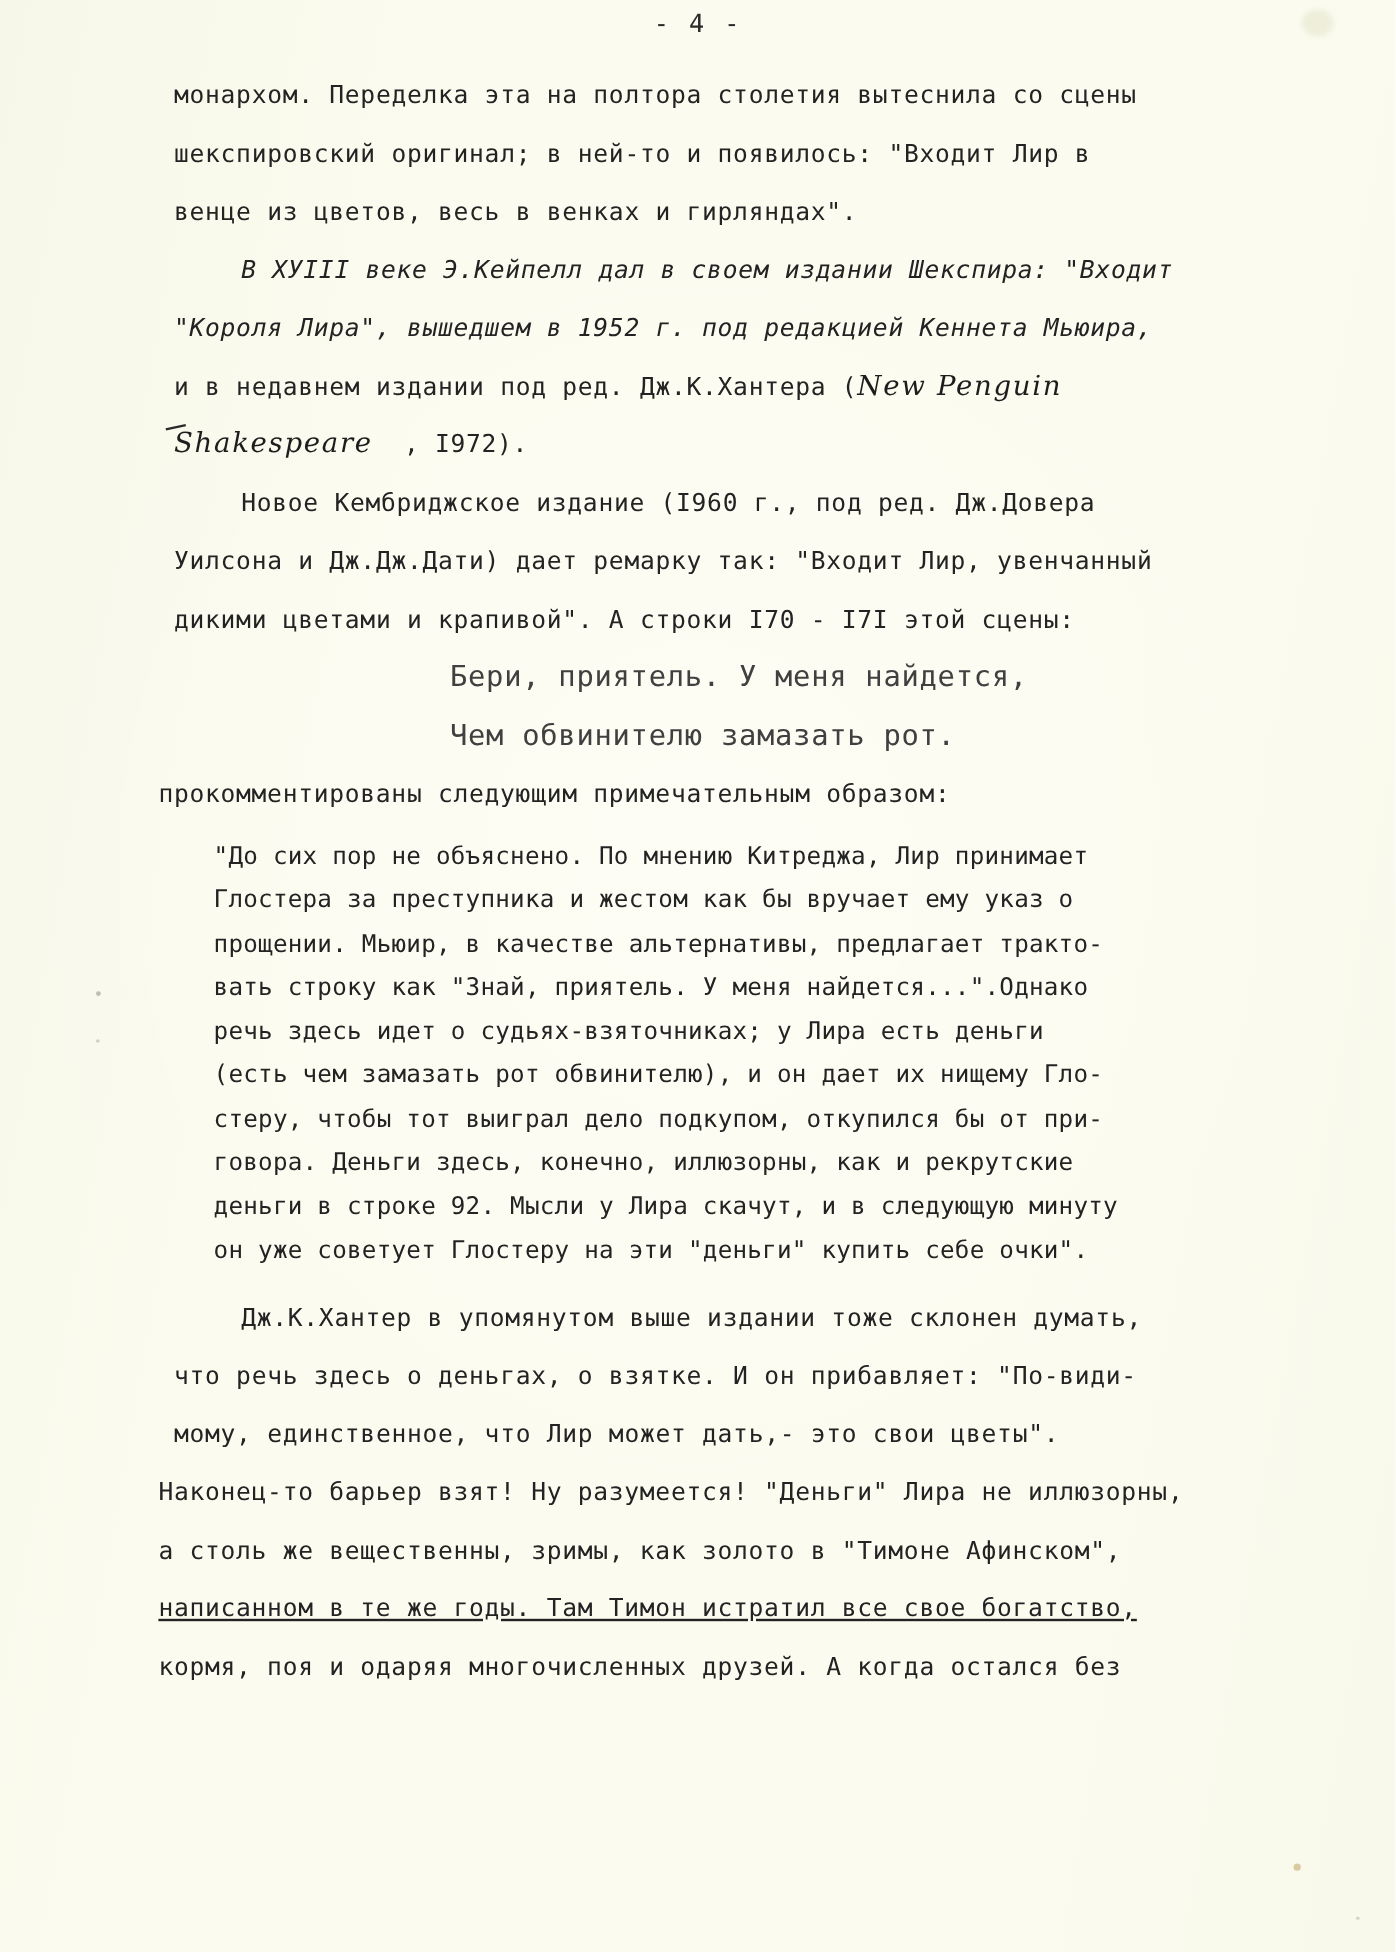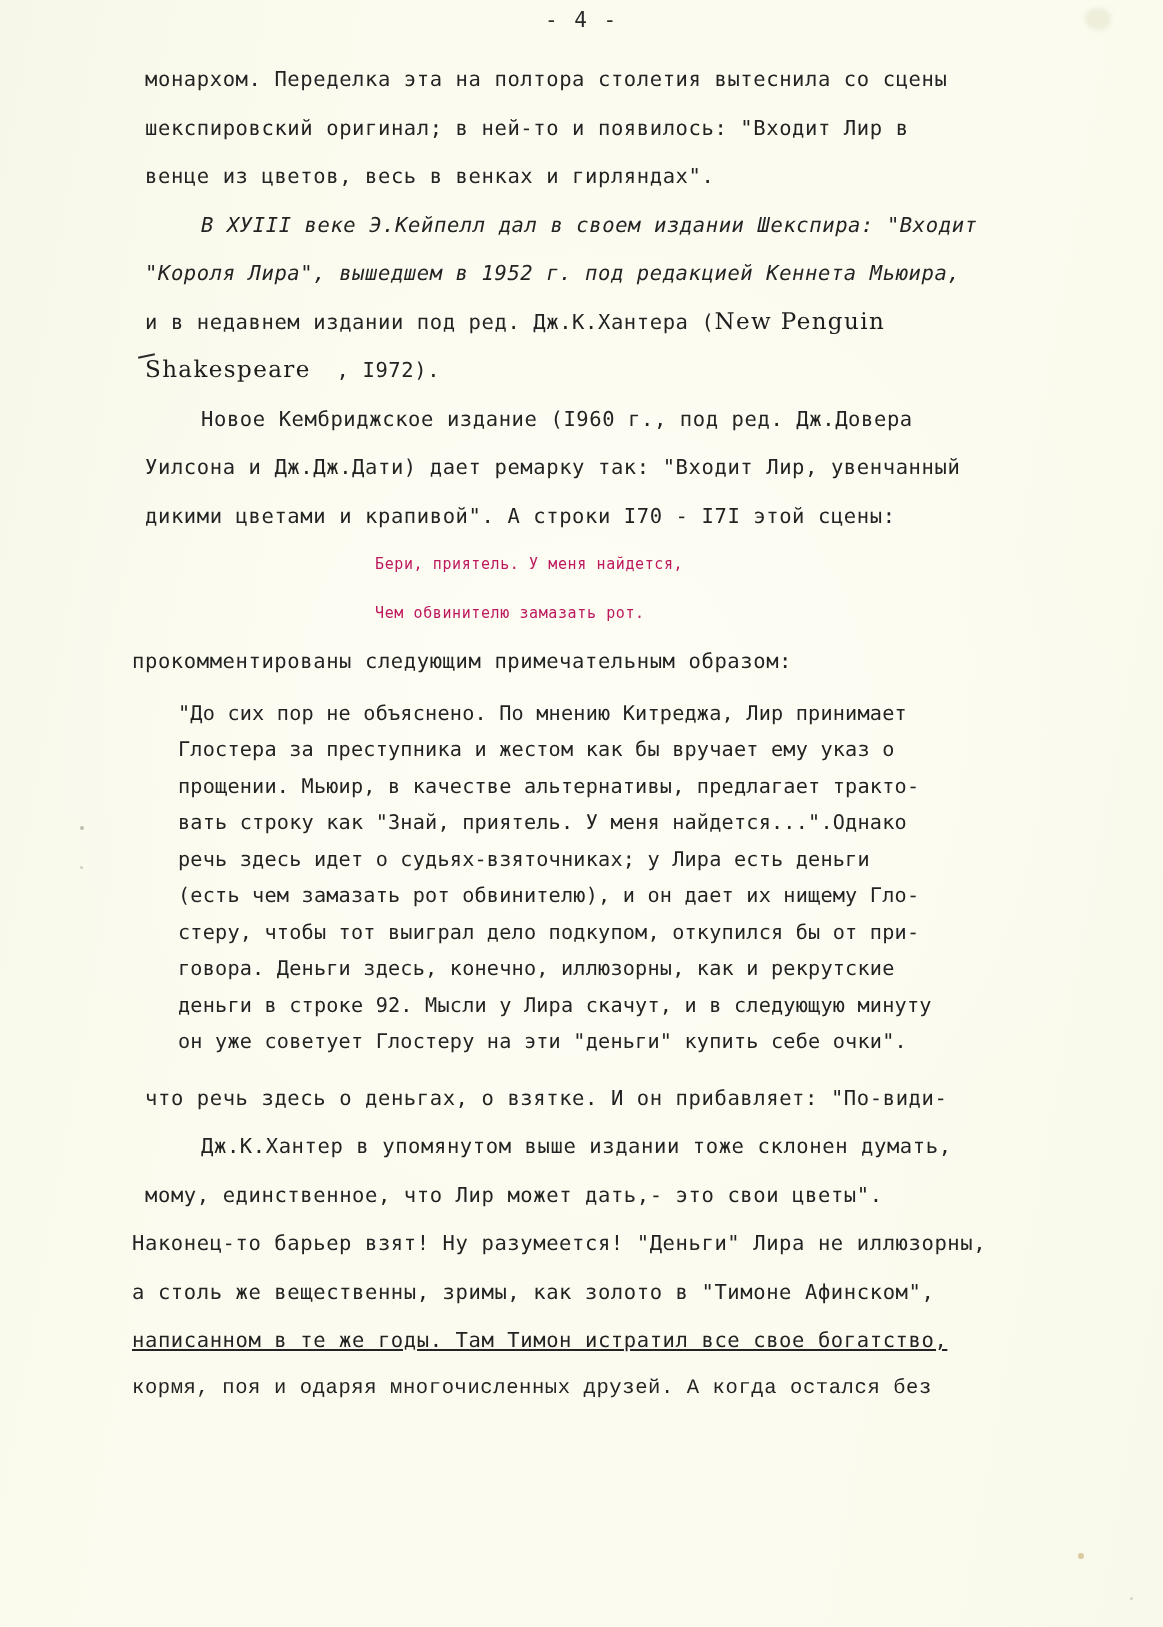--- a/index.html
+++ b/index.html
@@ -59,32 +59,33 @@
     letter-spacing: 0.6px;
     color: #232323;
     white-space: pre;
     text-rendering: geometricPrecision;
   }
   .tline.indent { text-indent: 56px; }
 
   
   .hand {
     font-family: "DejaVu Serif", serif;
+    font-style: italic;
     font-size: 23px;
     letter-spacing: 1.4px;
     color: #1d1d1d;
   }
 
   
   .verse {
     font-family: "DejaVu Sans Mono", monospace;
-    font-size: 15px;
+    font-size: 24px;
     line-height: 48.5px;
     letter-spacing: 0.6px;
-    color: #be185d;
+    color: #404040;
     white-space: pre;
     padding-left: 230px;
   }
 
   
   .quote-block {
     margin-left: 33px;
   }
   .quote-block .tline {
     line-height: 36.5px;
@@ -163,23 +164,23 @@
       <div class="tline">(есть чем замазать рот обвинителю), и он дает их нищему Гло-</div>
       <div class="tline">стеру, чтобы тот выиграл дело подкупом, откупился бы от при-</div>
       <div class="tline">говора. Деньги здесь, конечно, иллюзорны, как и рекрутские</div>
       <div class="tline">деньги в строке 92. Мысли у Лира скачут, и в следующую минуту</div>
       <div class="tline">он уже советует Глостеру на эти "деньги" купить себе очки".</div>
     </div>
 
     <div class="gap-md"></div>
 
     <div>
+      <div class="tline indent">Дж.К.Хантер в упомянутом выше издании тоже склонен думать,</div>
       <div class="tline">что речь здесь о деньгах, о взятке. И он прибавляет: "По-види-</div>
-      <div class="tline indent">Дж.К.Хантер в упомянутом выше издании тоже склонен думать,</div>
       <div class="tline">мому, единственное, что Лир может дать,- это свои цветы".</div>
       <div class="tline" style="margin-left:-13px;">Наконец-то барьер взят! Ну разумеется! "Деньги" Лира не иллюзорны,</div>
       <div class="tline" style="margin-left:-13px;">а столь же вещественны, зримы, как золото в "Тимоне Афинском",</div>
       <div class="tline" style="margin-left:-13px;text-decoration:underline;">написанном в те же годы. Там Тимон истратил все свое богатство,</div>
-      <div class="tline" style="margin-left:-13px;font-family:Liberation Mono, monospace;">кормя, поя и одаряя многочисленных друзей. А когда остался без</div>
+      <div class="tline" style="margin-left:-13px;">кормя, поя и одаряя многочисленных друзей. А когда остался без</div>
     </div>
 
   </div>
 </div>
 
 </body></html>

